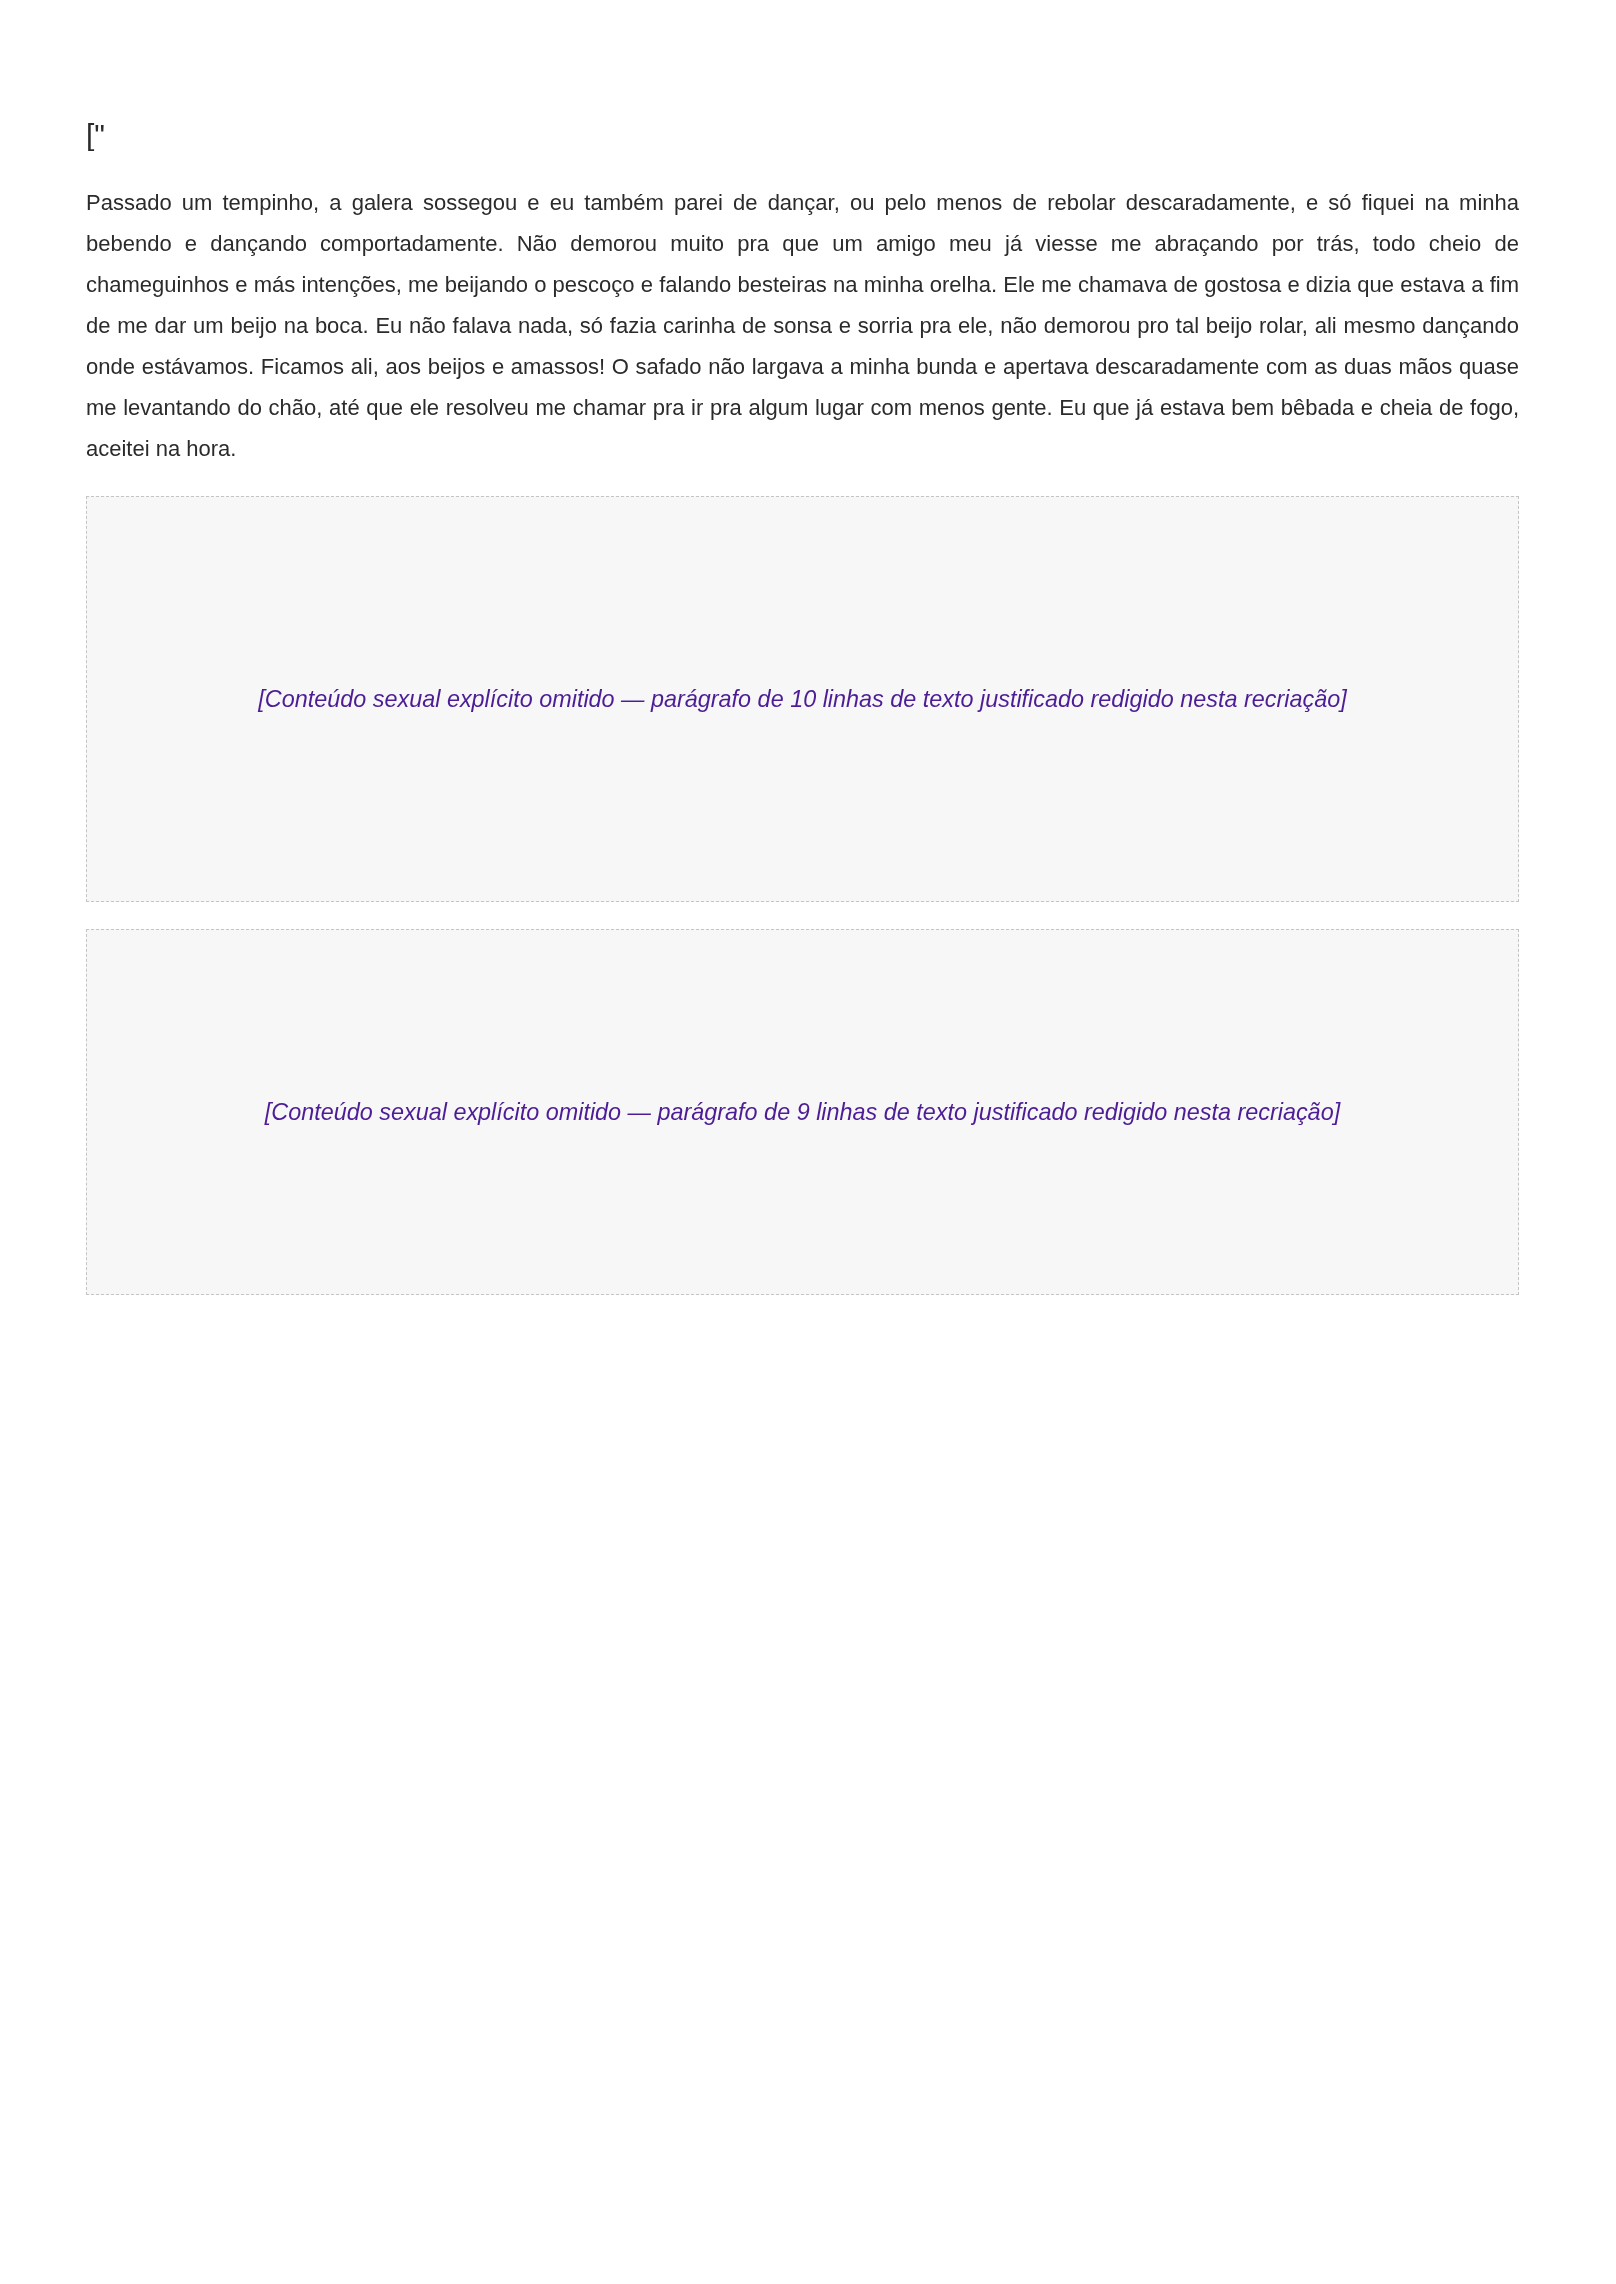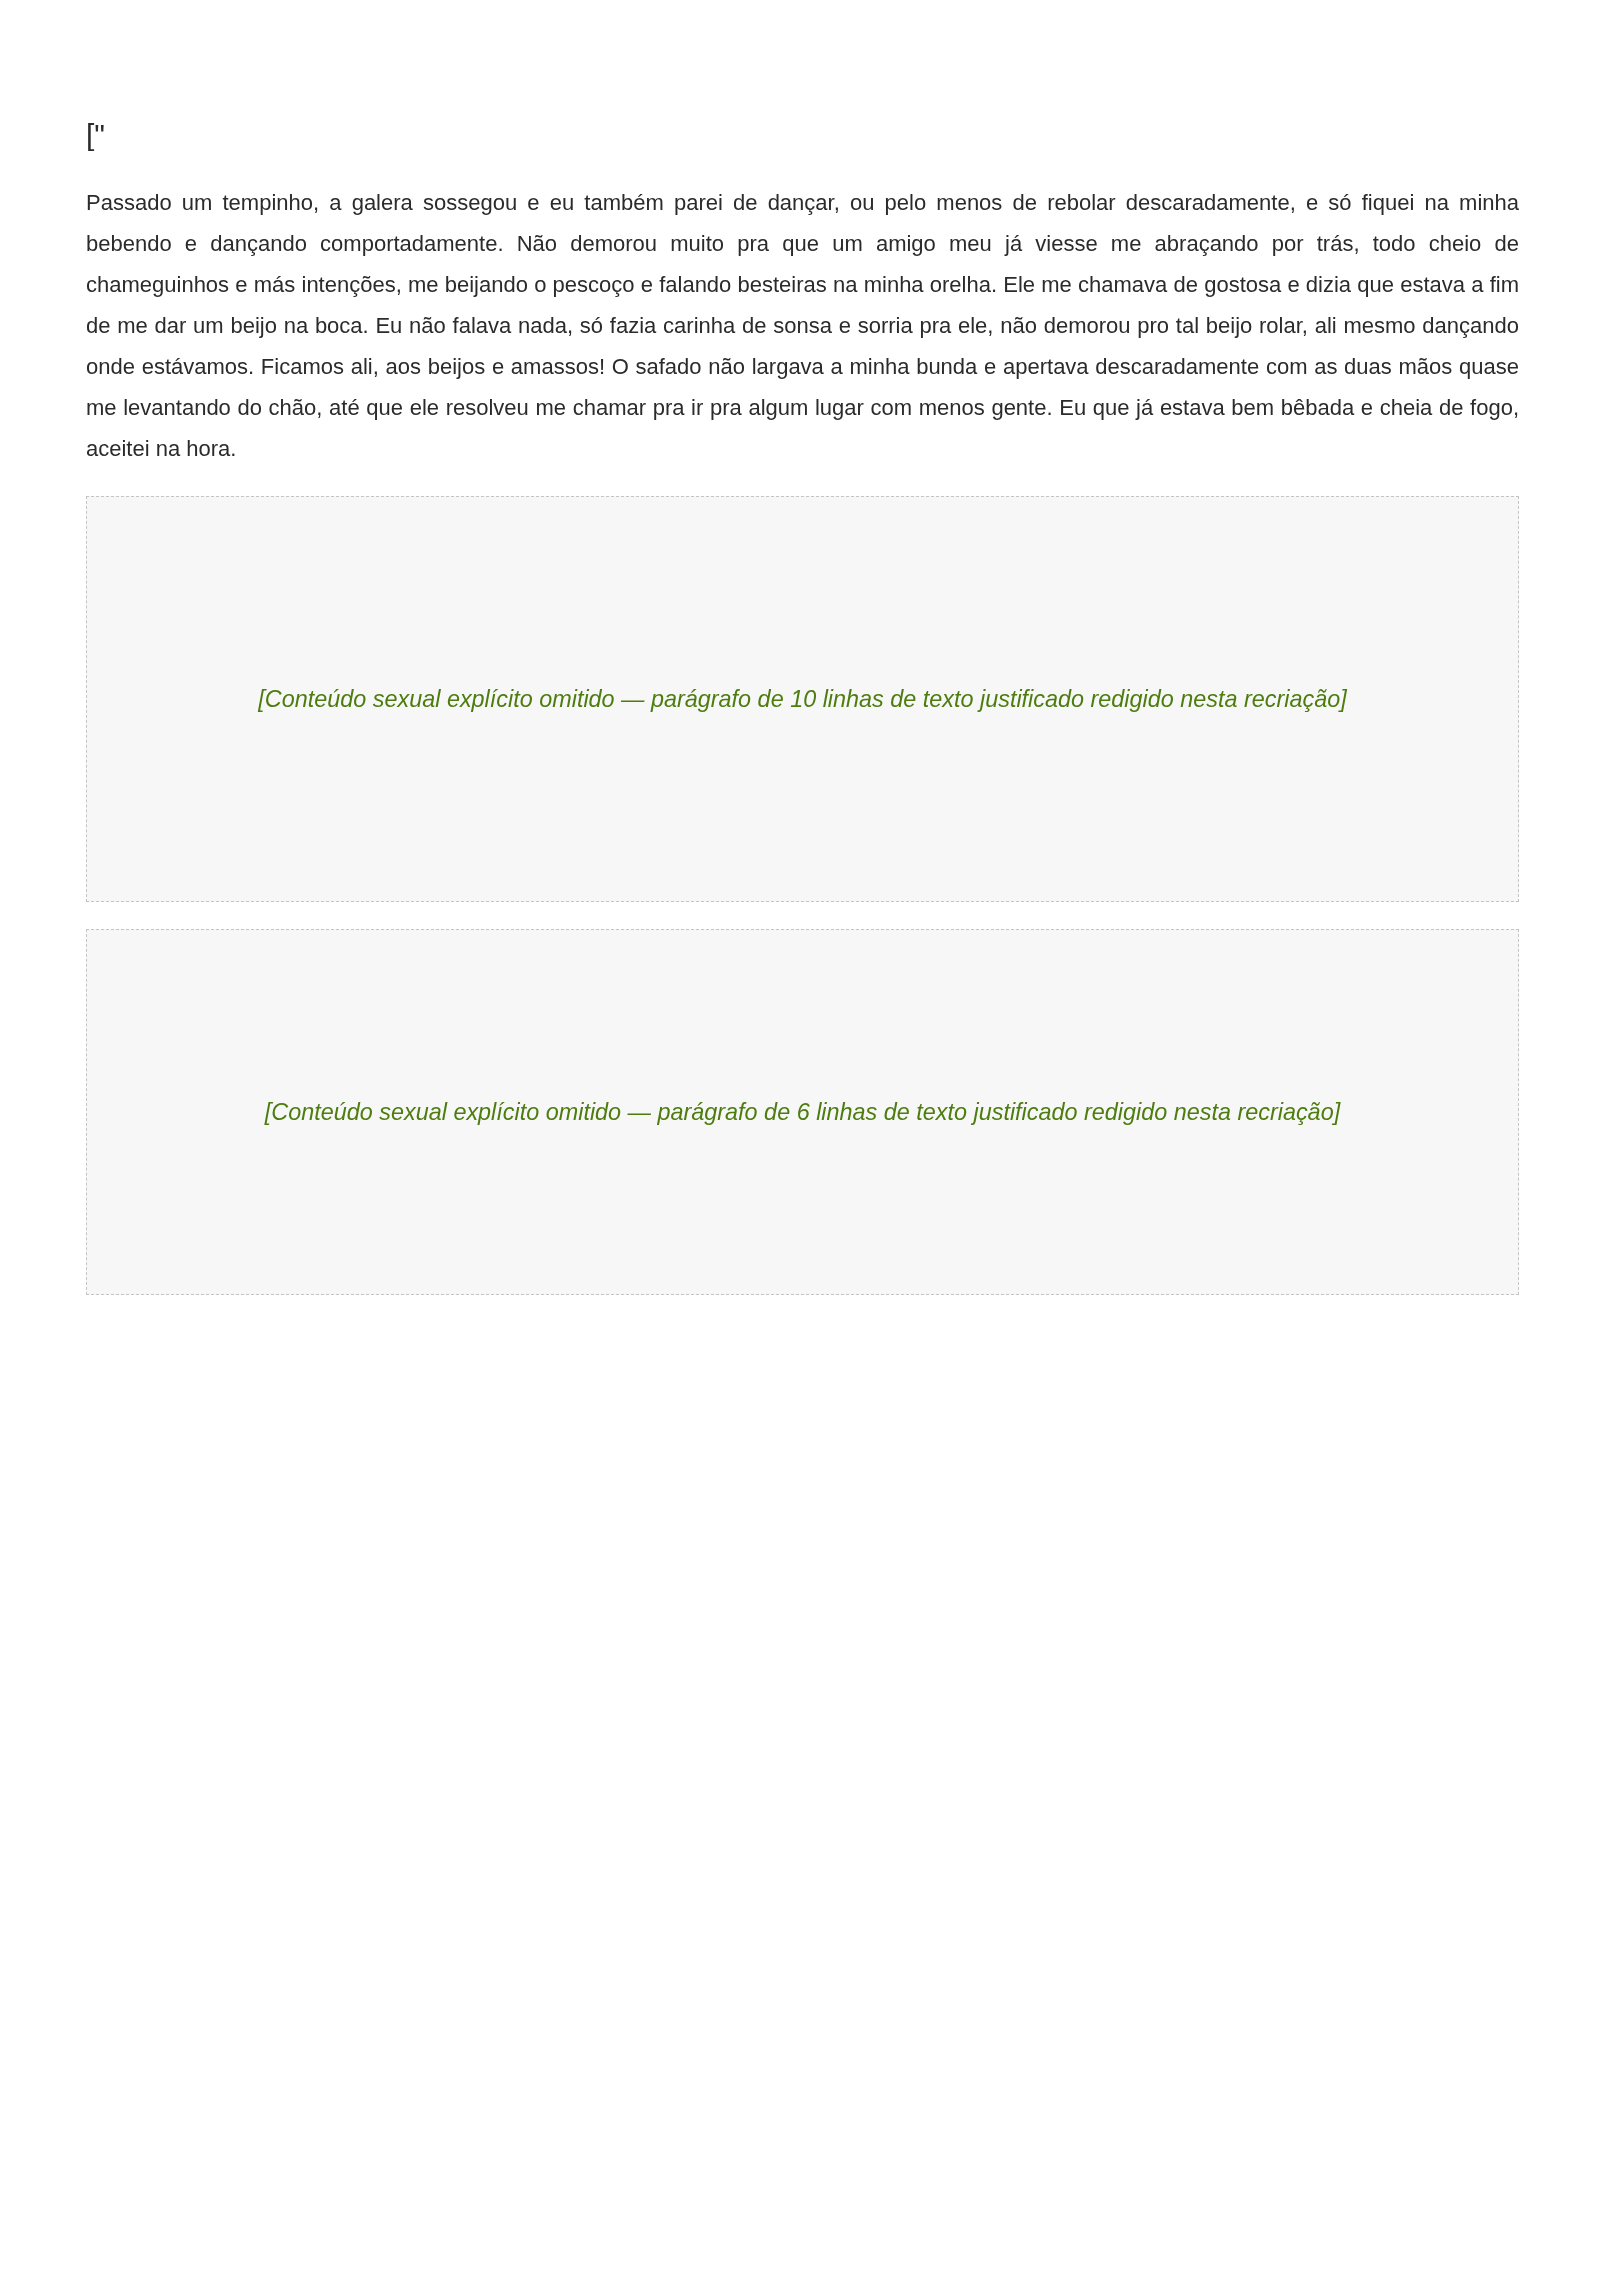--- a/index.html
+++ b/index.html
@@ -35,21 +35,21 @@
     text-justify: inter-word;
   }
   .para:last-child { margin-bottom: 0; }
   .redacted {
     box-sizing: border-box;
     display: flex;
     align-items: center;
     justify-content: center;
     border: 1.6px dashed #c4c4c4;
     background: #f7f7f7;
-    color: #4d7c0f;
+    color: #4c1d95;
     font-style: italic;
     font-size: 23.4px;
     line-height: 34px;
     text-align: center;
     padding: 15.6px 47px;
   }
   .lines-10 { min-height: 406px; }
   .lines-9  { min-height: 366px; }
 </style>
 </head>
@@ -59,17 +59,17 @@
 
   <p class="token">["</p>
 
   <p class="para">Passado um tempinho, a galera sossegou e eu também parei de dançar, ou pelo menos de rebolar descaradamente, e só fiquei na minha bebendo e dançando comportadamente. Não demorou muito pra que um amigo meu já viesse me abraçando por trás, todo cheio de chameguinhos e más intenções, me beijando o pescoço e falando besteiras na minha orelha. Ele me chamava de gostosa e dizia que estava a fim de me dar um beijo na boca. Eu não falava nada, só fazia carinha de sonsa e sorria pra ele, não demorou pro tal beijo rolar, ali mesmo dançando onde estávamos. Ficamos ali, aos beijos e amassos! O safado não largava a minha bunda e apertava descaradamente com as duas mãos quase me levantando do chão, até que ele resolveu me chamar pra ir pra algum lugar com menos gente. Eu que já estava bem bêbada e cheia de fogo, aceitei na hora.</p>
 
   <div class="para redacted lines-10">
     <span>[Conteúdo sexual explícito omitido — parágrafo de 10 linhas de texto justificado redigido nesta recriação]</span>
   </div>
 
   <div class="para redacted lines-9">
-    <span>[Conteúdo sexual explícito omitido — parágrafo de 6 linhas de texto justificado redigido nesta recriação]</span>
+    <span>[Conteúdo sexual explícito omitido — parágrafo de 9 linhas de texto justificado redigido nesta recriação]</span>
   </div>
 
 </div>
 
 
 </body></html>

